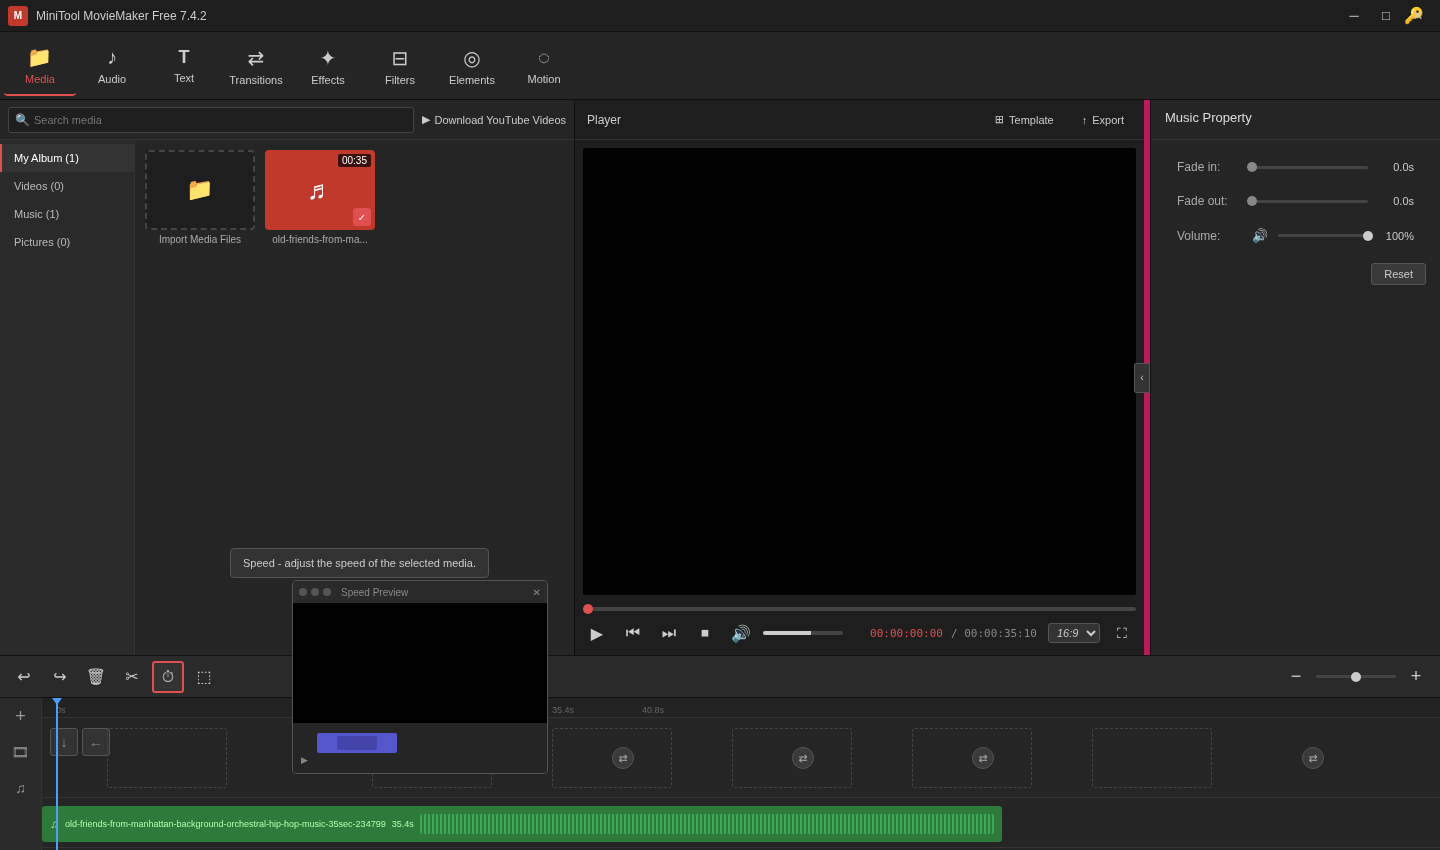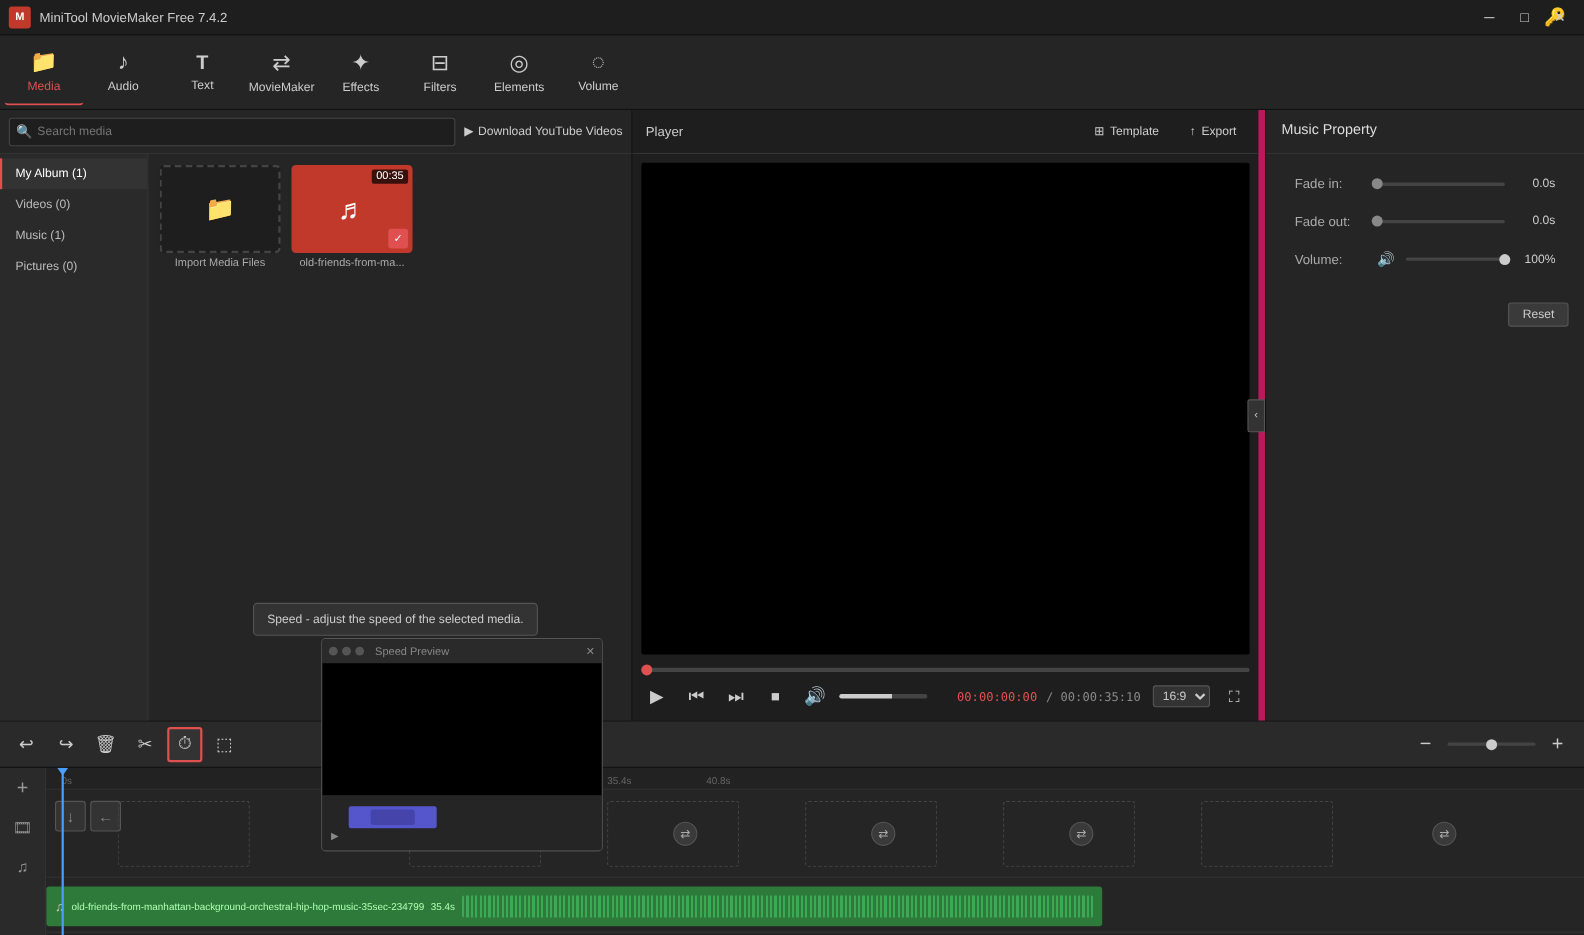--- a/index.html
+++ b/index.html
@@ -251,20 +251,21 @@
     #time-total { color: #888; font-size: 11px; font-family: monospace; }
     #aspect-select {
       background: #333;
       border: 1px solid #555;
       color: #ccc;
       font-size: 11px;
       padding: 2px 4px;
       border-radius: 3px;
       cursor: pointer;
       margin-left: 3px;
+      font-style: italic;
     }
     .fullscreen-btn { font-size: 14px; }
     .volume-slider {
       width: 80px;
       height: 4px;
       background: linear-gradient(to right, #ccc 60%, #444 60%);
       border-radius: 2px;
       cursor: pointer;
     }
 
@@ -330,21 +331,21 @@
       width: 16px;
       height: 30px;
       cursor: pointer;
       display: flex;
       align-items: center;
       justify-content: center;
       font-size: 10px;
       border-radius: 2px 0 0 2px;
     }
     #reset-btn {
-      margin: 12px 14px;
+      margin: 0 14px;
       background: #3a3a3a;
       border: 1px solid #555;
       color: #ccc;
       font-size: 11px;
       padding: 4px 12px;
       border-radius: 3px;
       cursor: pointer;
       align-self: flex-end;
     }
 
@@ -657,37 +658,37 @@
   <div class="toolbar-item">
     <span class="t-icon">♪</span>
     <span>Audio</span>
   </div>
   <div class="toolbar-item">
     <span class="t-icon" style="font-size:18px;font-weight:bold;">T</span>
     <span>Text</span>
   </div>
   <div class="toolbar-item">
     <span class="t-icon">⇄</span>
-    <span>MovieMaker</span>
+    <span>Transitions</span>
   </div>
   <div class="toolbar-item">
     <span class="t-icon">✦</span>
     <span>Effects</span>
   </div>
   <div class="toolbar-item">
     <span class="t-icon">⊟</span>
     <span>Filters</span>
   </div>
   <div class="toolbar-item">
     <span class="t-icon">◎</span>
     <span>Elements</span>
   </div>
   <div class="toolbar-item">
     <span class="t-icon">◌</span>
-    <span>Volume</span>
+    <span>Motion</span>
   </div>
 </div>
 
 <div id="main-layout">
 
   <div id="left-panel">
     <div id="left-panel-top">
       <div id="search-box">
         <span>🔍</span>
         <input type="text" placeholder="Search media" style="">

